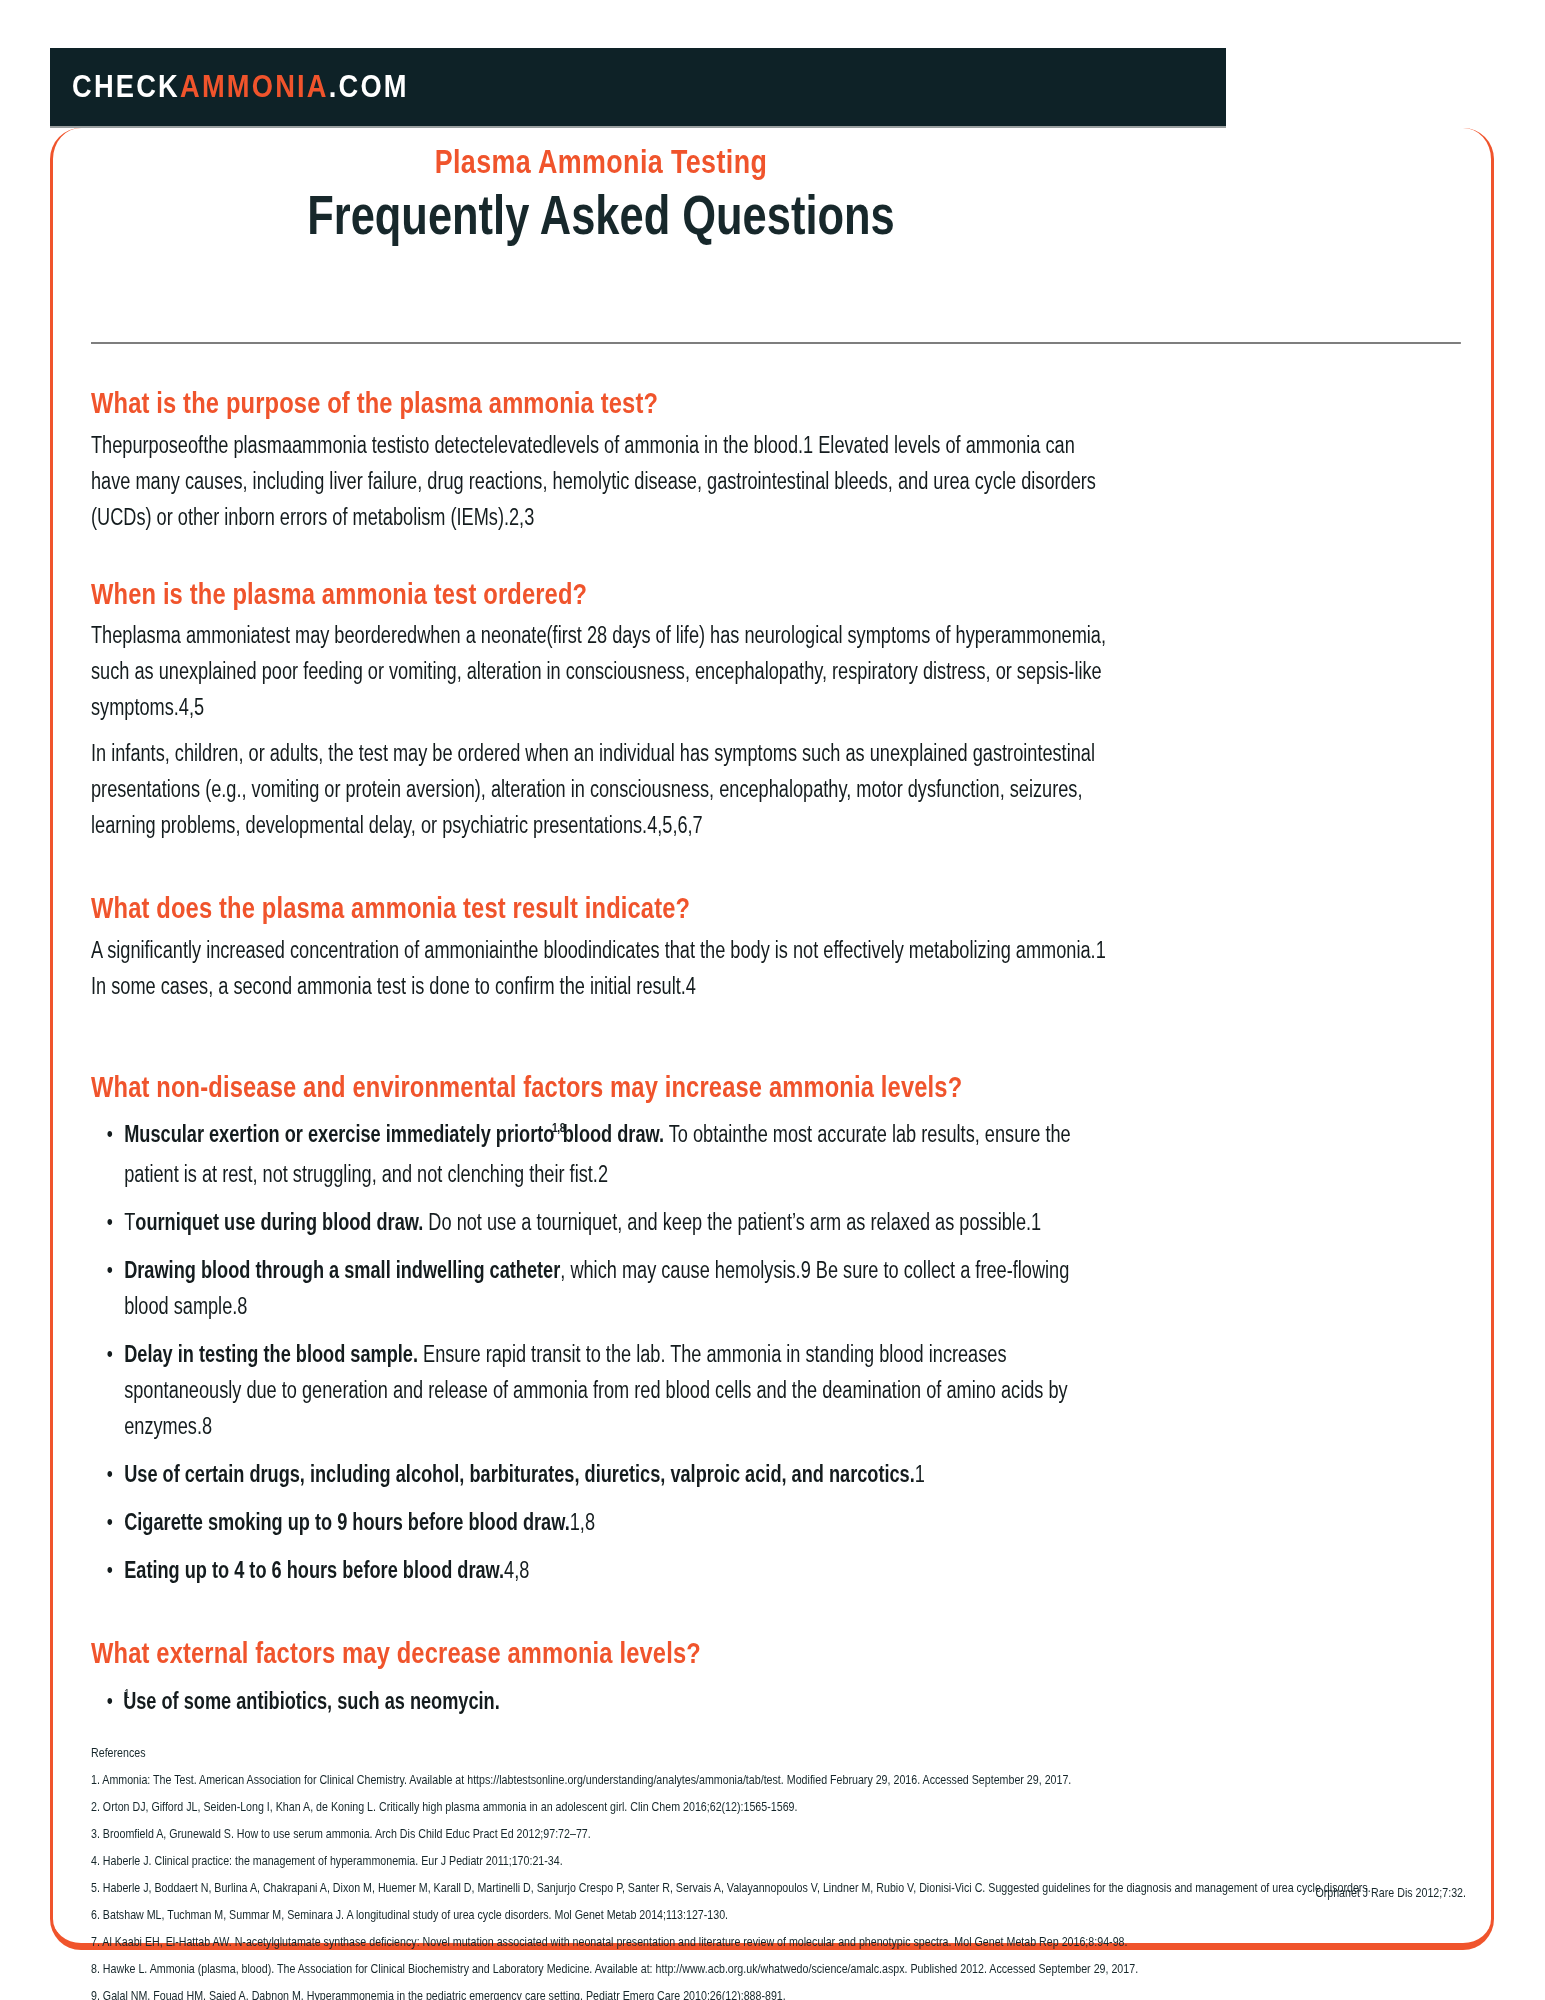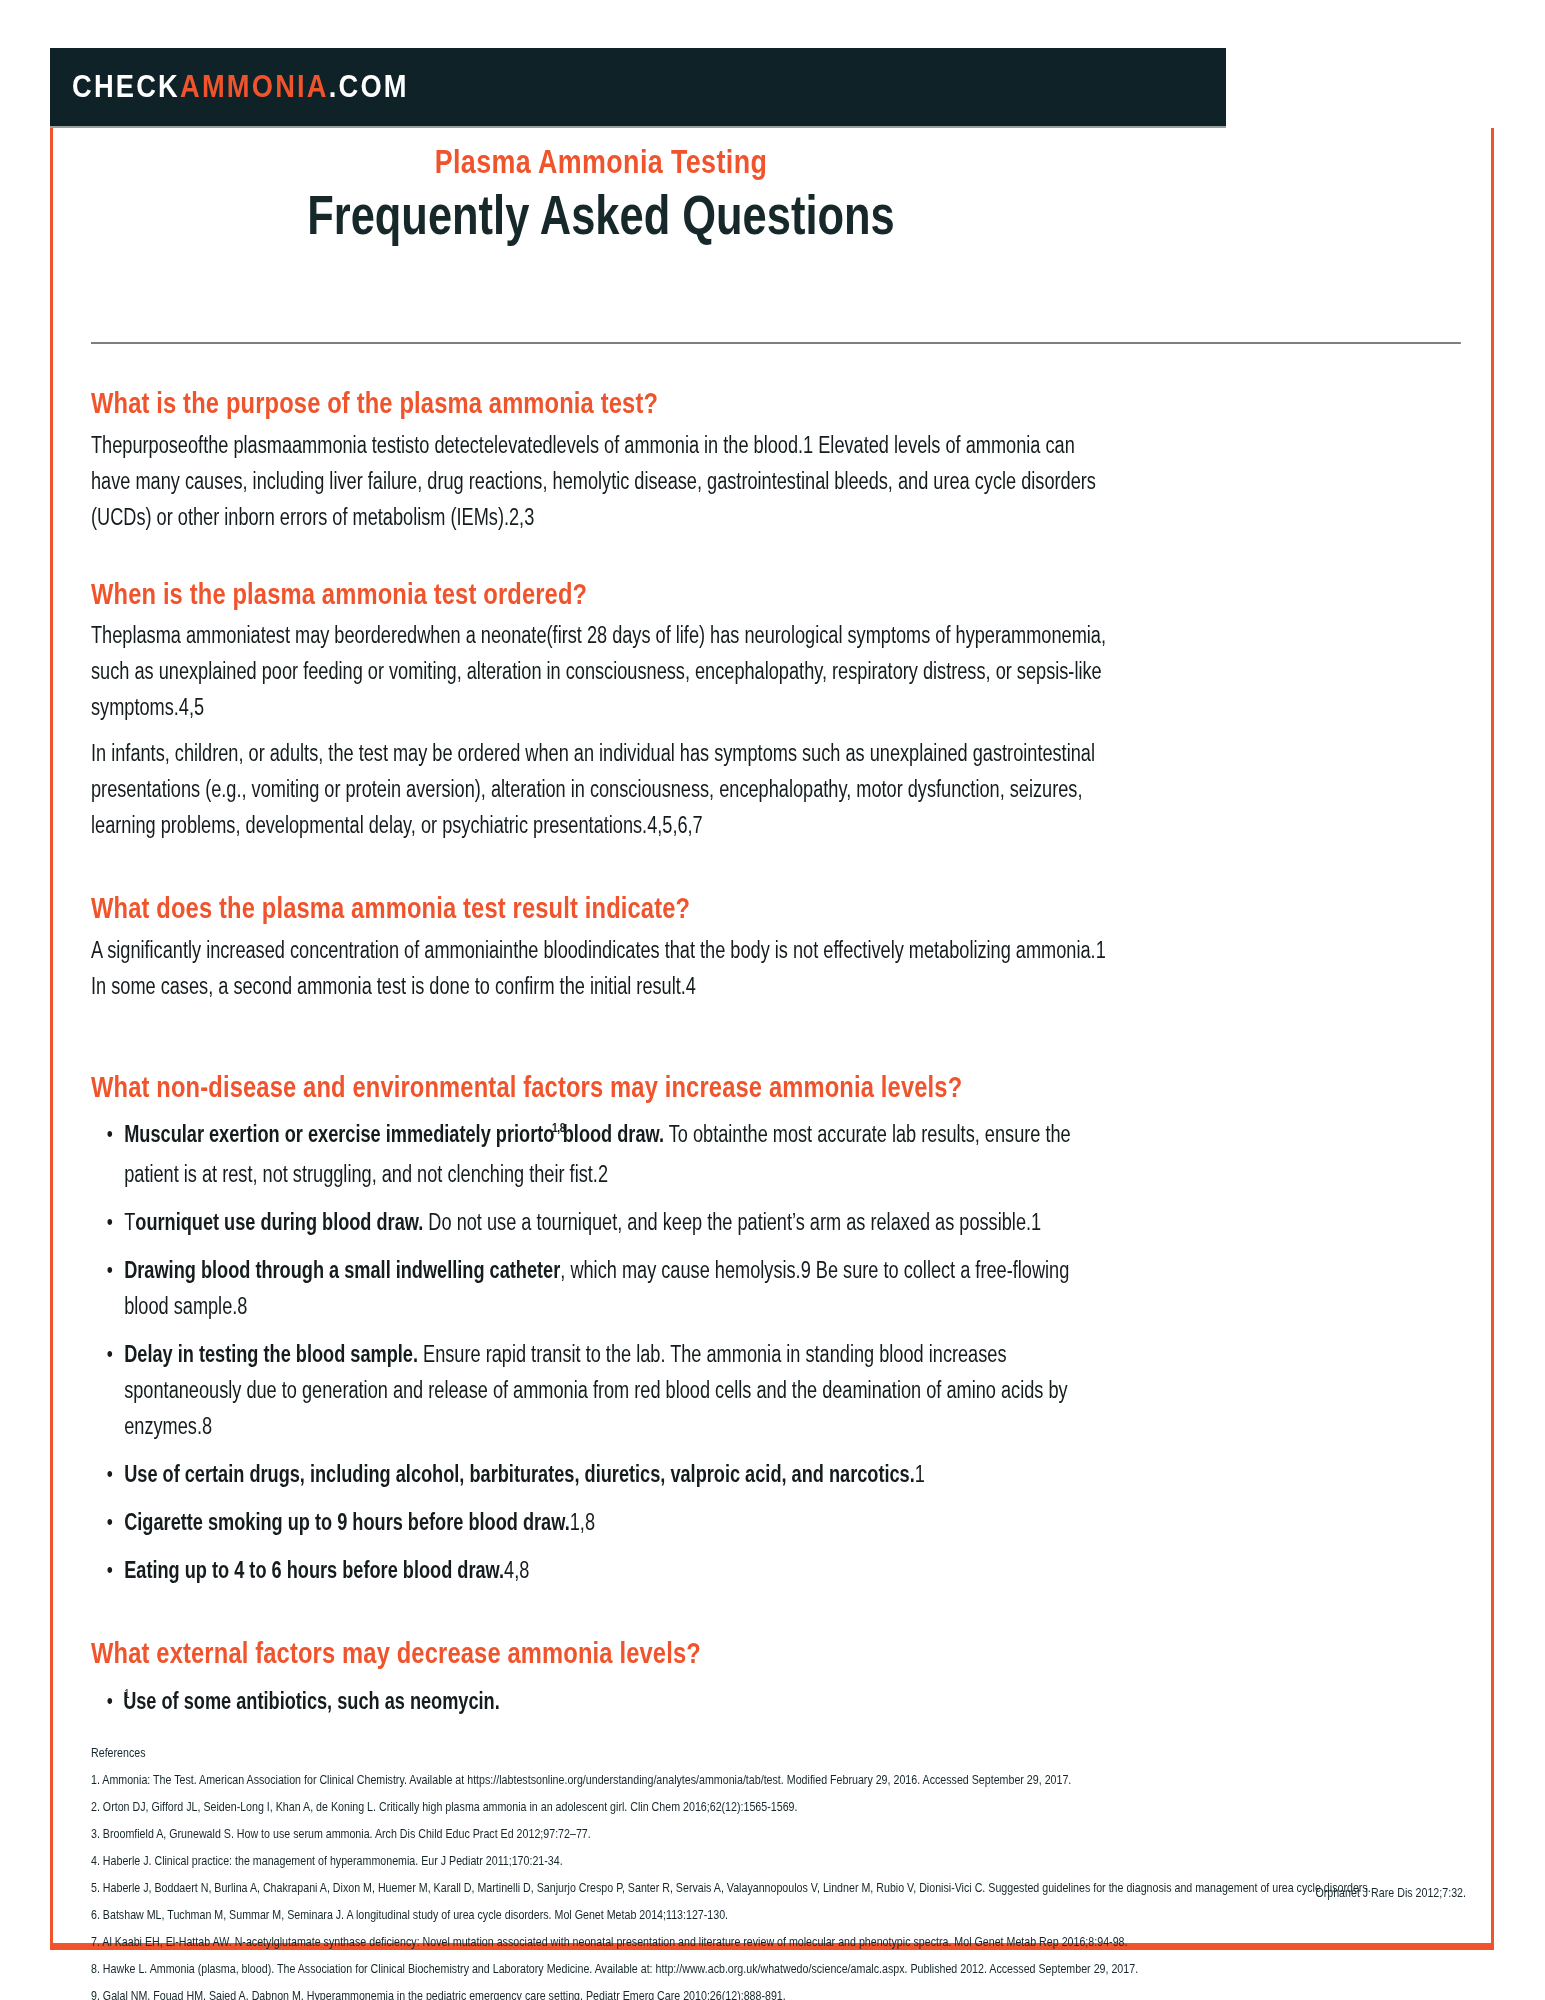--- a/index.html
+++ b/index.html
@@ -15,20 +15,21 @@
   .logo {
     font-size:31px; font-weight:bold; letter-spacing:2.5px; color:#ffffff;
     transform:scaleX(0.88); transform-origin:0 50%; white-space:nowrap;
   }
   .logo .accent { color:#f0542c; }
   .frame {
     position:absolute; left:50px; top:128px; width:1444px; height:1822px;
     box-sizing:border-box; border-left:3px solid #f0542c;
     border-right:3px solid #f0542c; border-bottom:7px solid #f0542c;
     background:#ffffff;
+    border-radius:31px;
   }
   .content { position:absolute; left:38px; top:13px; }
   .condense { width:1734px; transform:scaleX(0.79); transform-origin:0 0; }
   .col { width:1291px; }
   .subtitle {
     text-align:center; color:#f0542c; font-size:34px; font-weight:bold;
     line-height:1.2; letter-spacing:0.5px;
   }
   .h1 {
     text-align:center; color:#17282b; font-size:55px; font-weight:bold;

